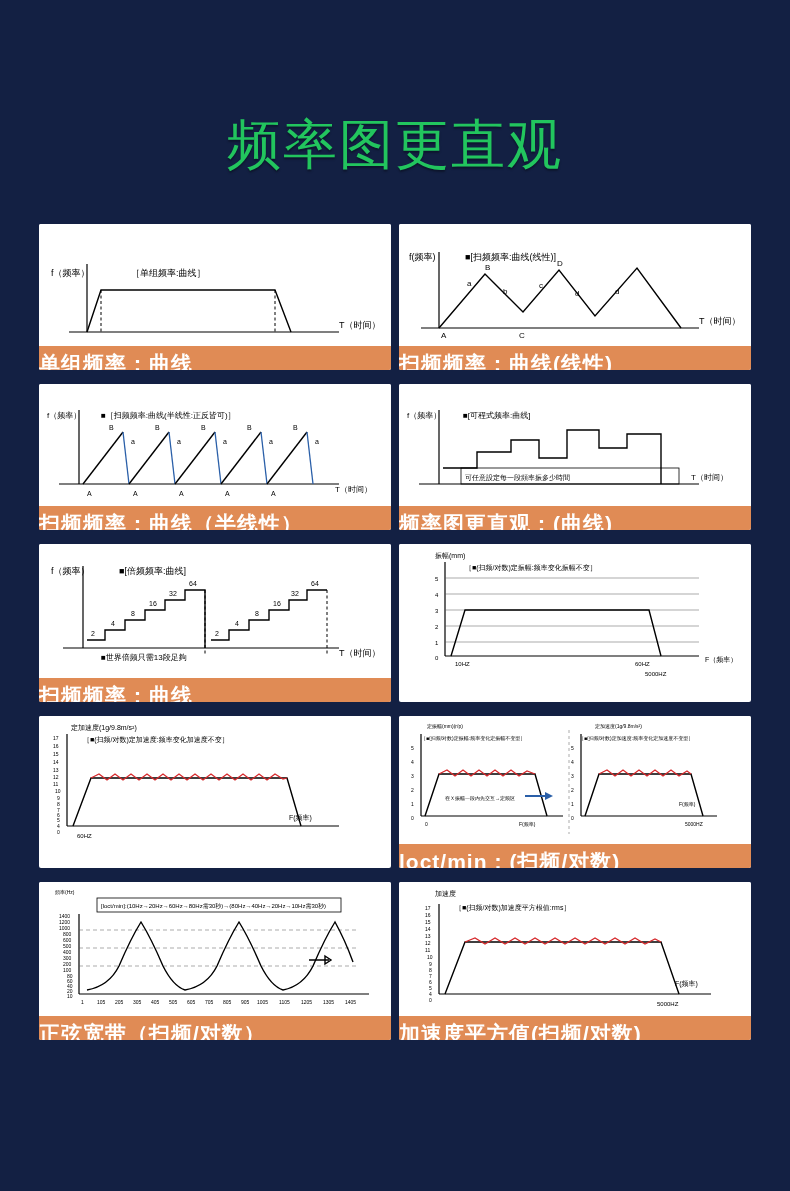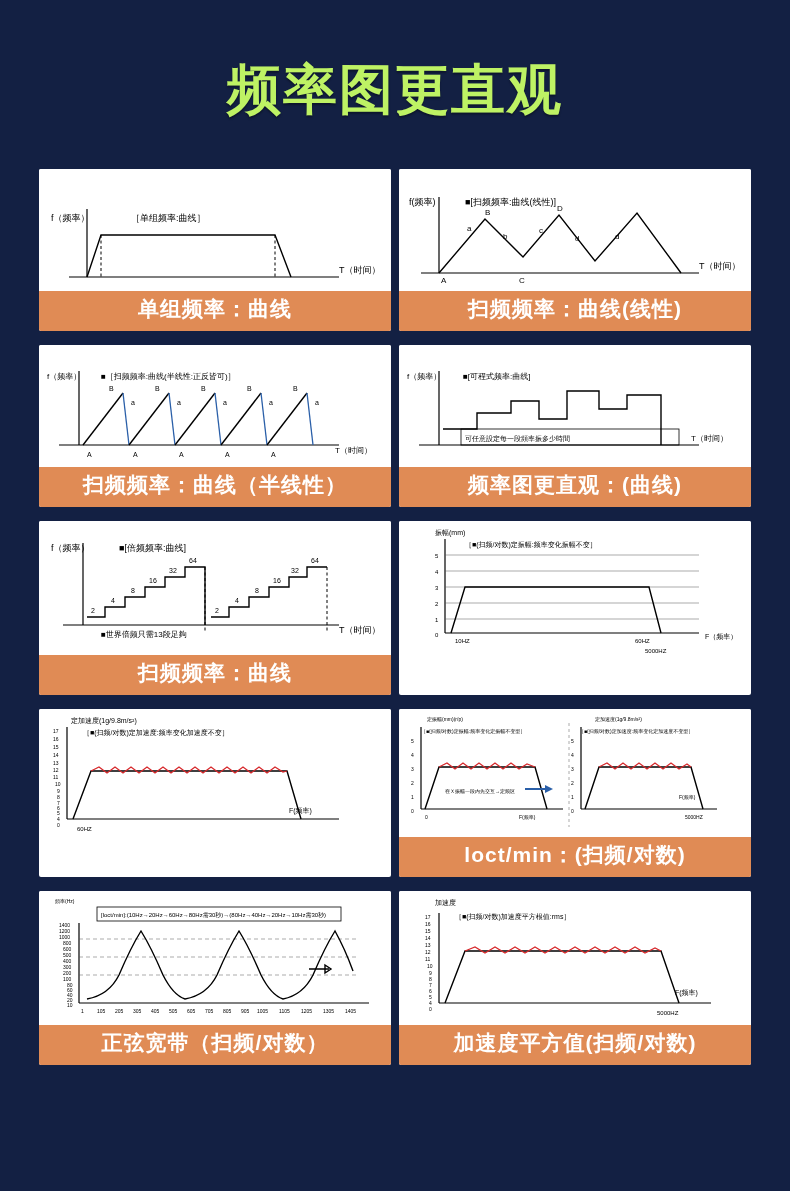--- a/index.html
+++ b/index.html
@@ -6,60 +6,61 @@
   body{
     width:790px;height:1191px;
     background:#132043;
     font-family:"Liberation Sans", sans-serif;
     overflow:hidden;
   }
   .page{position:relative;width:790px;height:1191px;}
 
   .main-title{
     text-align:center;
-    color:#bef264;
+    color:#22c55e;
     font-size:54px;
-    font-weight:bold;
+    font-weight:normal;
     letter-spacing:2px;
-    padding-top:54px;
+    padding-top:109px;
     margin:0;
     text-shadow:0 2px 2px rgba(0,0,0,.35);
   }
 
   .grid{
     margin:0 auto;
     margin-top:42px;
     width:712px;
     display:grid;
     grid-template-columns:352px 352px;
     column-gap:8px;
     row-gap:14px;
   }
 
   .card{
     background:#ffffff;
     border-radius:2px;
     overflow:hidden;
     display:flex;
     flex-direction:column;
+    text-decoration:underline;
   }
   .card .plot{
     height:122px;
     background:#fff;
     position:relative;
     overflow:hidden;
   }
   .card .caption{
     background:#e08b55;
     color:#ffffff;
     font-size:21px;
     font-weight:bold;
-    text-align:center;
+    text-align:left;
     line-height:36px;
-    height:40px;
+    height:24px;
     letter-spacing:1px;
   }
   .card.tall .plot{height:134px;}
   .card.xtall .plot{height:128px;}
 
   svg{display:block;}
   .ax{stroke:#000;stroke-width:1.2;fill:none;}
   .ln{stroke:#000;stroke-width:1.4;fill:none;}
   .lnb{stroke:#2a5fa8;stroke-width:1.3;fill:none;}
   .lnr{stroke:#d6282b;stroke-width:1.2;fill:none;}

